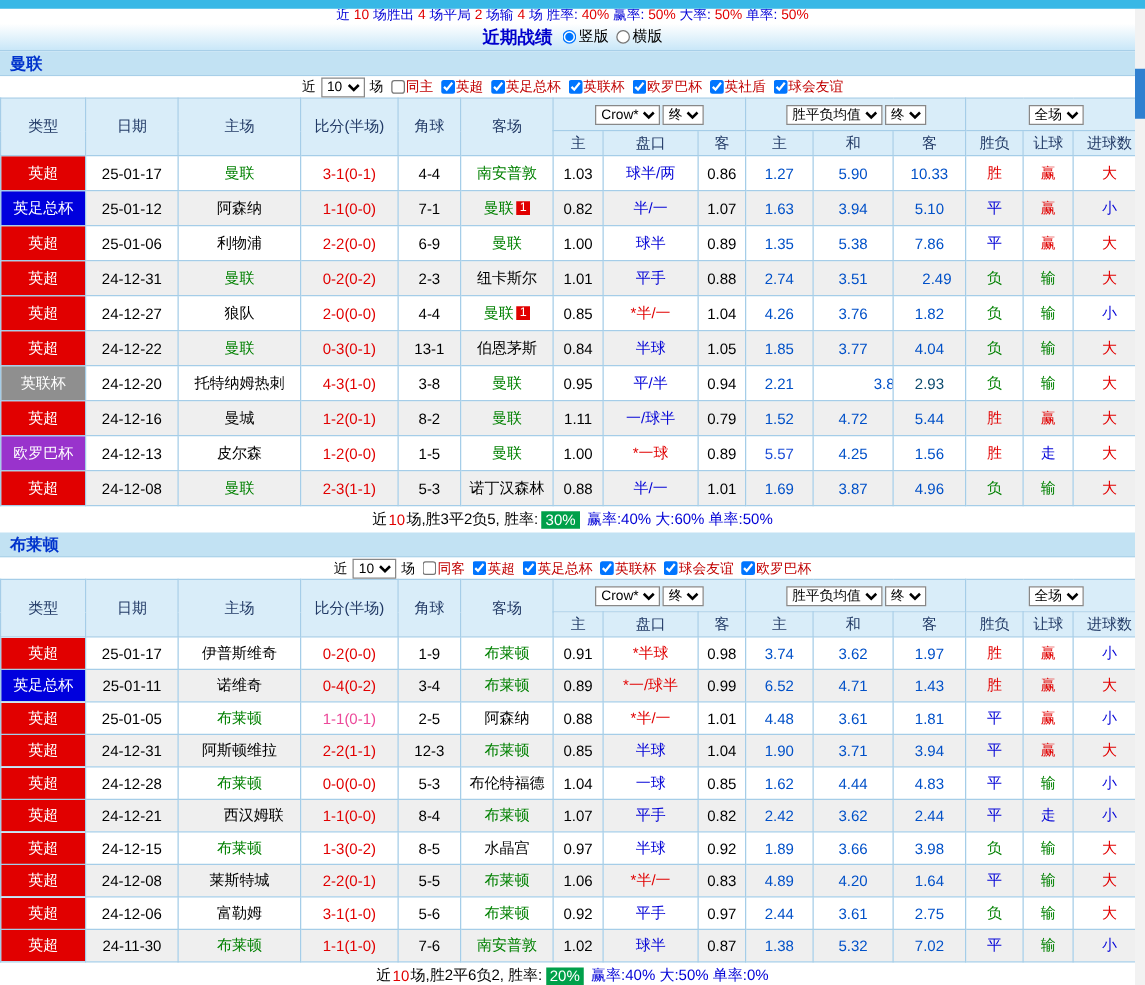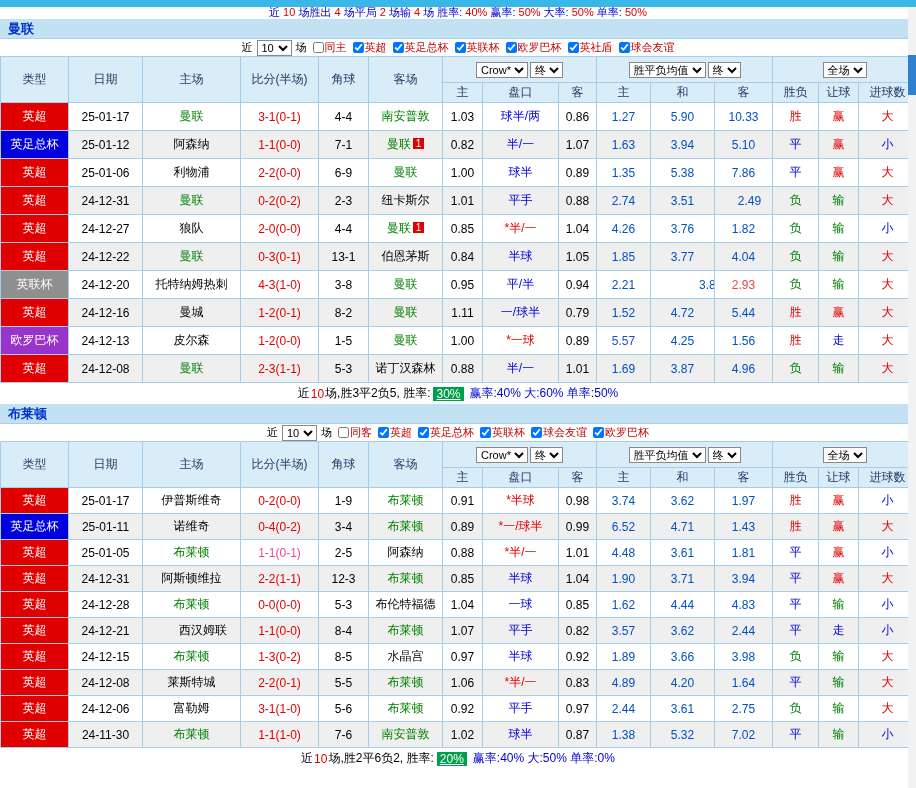--- a/index.html
+++ b/index.html
@@ -36,30 +36,43 @@
   thead tr.h2 th { height:20px; }
   tbody tr:nth-child(even) { background:#efefef; }
   .sec-0 tbody td { height:28px; }
   .sec-1 tbody td { height:26px; }
   td.league-cell { color:#fff; }
   .badge1 {
     display:inline-block; background:#e10000; color:#fff; font-size:10px;
     width:11px; height:11px; line-height:11px; margin-left:2px; text-align:center; vertical-align:1px;
   }
   .summary { height:21px; display:flex; align-items:center; justify-content:center; font-size:12px; gap:1px; }
-  .badge { background:#00a04a; color:#fff; padding:0 3px; margin-left:2px;text-decoration:underline; }
+  .badge { background:#00a04a; color:#fff; padding:0 3px; margin-left:2px; }
   .scrollbar { position:absolute; right:0; top:7px; width:8px; height:781px; background:#f2f2f2; z-index:2; }
   .thumb { position:absolute; top:48px; left:0; width:8px; height:40px; background:#2f80d0; }
 </style>
 </head>
 <body>
 
 <div class="page">
   <div class="cyan-bar"></div>
   <div class="top-stats"><span style="color: rgb(0, 0, 214);">近 </span><span style="color: rgb(225, 0, 0);">10</span><span style="color: rgb(0, 0, 214);"> 场胜出 </span><span style="color: rgb(225, 0, 0);">4</span><span style="color: rgb(0, 0, 214);"> 场平局 </span><span style="color: rgb(225, 0, 0);">2</span><span style="color: rgb(0, 0, 214);"> 场输 </span><span style="color: rgb(225, 0, 0);">4</span><span style="color: rgb(0, 0, 214);"> 场 胜率: </span><span style="color: rgb(225, 0, 0);">40%</span><span style="color: rgb(0, 0, 214);"> 赢率: </span><span style="color: rgb(225, 0, 0);">50%</span><span style="color: rgb(0, 0, 214);"> 大率: </span><span style="color: rgb(225, 0, 0);">50%</span><span style="color: rgb(0, 0, 214);"> 单率: </span><span style="color: rgb(225, 0, 0);">50%</span></div>
+  <div class="main-header">
+    <span class="main-title">近期战绩</span>
+    <span class="radio-group">
+        <label class="radio-label">
+          <input type="radio" name="layout" checked="" style="">
+          <span>竖版</span>
+        </label>
+        <label class="radio-label">
+          <input type="radio" name="layout" style="">
+          <span>横版</span>
+        </label>
+      </span>
+  </div>
   <div id="sections">
       <div class="section">
         <div class="team-header">曼联</div>
         <div class="filter-row">
           <span>近</span>
           <select class="mini-select"><option>10</option></select>
           <span>场</span>
           <label class="cb-label">
             <input type="checkbox" style="">
             <span>同主</span>
@@ -239,21 +252,21 @@
               <td>24-12-20</td>
               <td><span style="color: rgb(0, 0, 0);">托特纳姆热刺</span></td>
               <td style="color: rgb(225, 0, 0);">4-3(1-0)</td>
               <td>3-8</td>
               <td><span style="color: rgb(0, 128, 0);">曼联</span></td>
               <td>0.95</td>
               <td style="color: rgb(0, 0, 214);">平/半</td>
               <td>0.94</td>
               <td style="color: rgb(0, 80, 200);">2.21</td>
               <td style="color: rgb(0, 80, 200); padding-left: 48px;">3.80</td>
-              <td style="color: #ef4444; margin-left: 31px;">2.93</td>
+              <td style="color: #0c4a6e; margin-left: 31px;">2.93</td>
               <td style="color: rgb(0, 128, 0);">负</td>
               <td style="color: rgb(0, 128, 0);">输</td>
               <td style="color: rgb(225, 0, 0);">大</td>
             </tr>
             <tr>
               <td class="league-cell" style="background: rgb(225, 0, 0);">英超</td>
               <td>24-12-16</td>
               <td><span style="color: rgb(0, 0, 0);">曼城</span></td>
               <td style="color: rgb(225, 0, 0);">1-2(0-1)</td>
               <td>8-2</td>
@@ -474,21 +487,21 @@
             <tr>
               <td class="league-cell" style="background: rgb(225, 0, 0);">英超</td>
               <td>24-12-21</td>
               <td><span style="color: rgb(0, 0, 0); padding-left: 23px;">西汉姆联</span></td>
               <td style="color: rgb(225, 0, 0);">1-1(0-0)</td>
               <td>8-4</td>
               <td><span style="color: rgb(0, 128, 0);">布莱顿</span></td>
               <td>1.07</td>
               <td style="color: rgb(0, 0, 214);">平手</td>
               <td>0.82</td>
-              <td style="color: rgb(0, 80, 200);">3.57</td>
+              <td style="color: rgb(0, 80, 200);">2.42</td>
               <td style="color: rgb(0, 80, 200);">3.62</td>
               <td style="color: rgb(0, 80, 200);">2.44</td>
               <td style="color: rgb(0, 0, 214);">平</td>
               <td style="color: rgb(0, 0, 214);">走</td>
               <td style="color: rgb(0, 0, 214);">小</td>
             </tr>
             <tr>
               <td class="league-cell" style="background: rgb(225, 0, 0);">英超</td>
               <td>24-12-15</td>
               <td><span style="color: rgb(0, 128, 0);">布莱顿</span></td>

